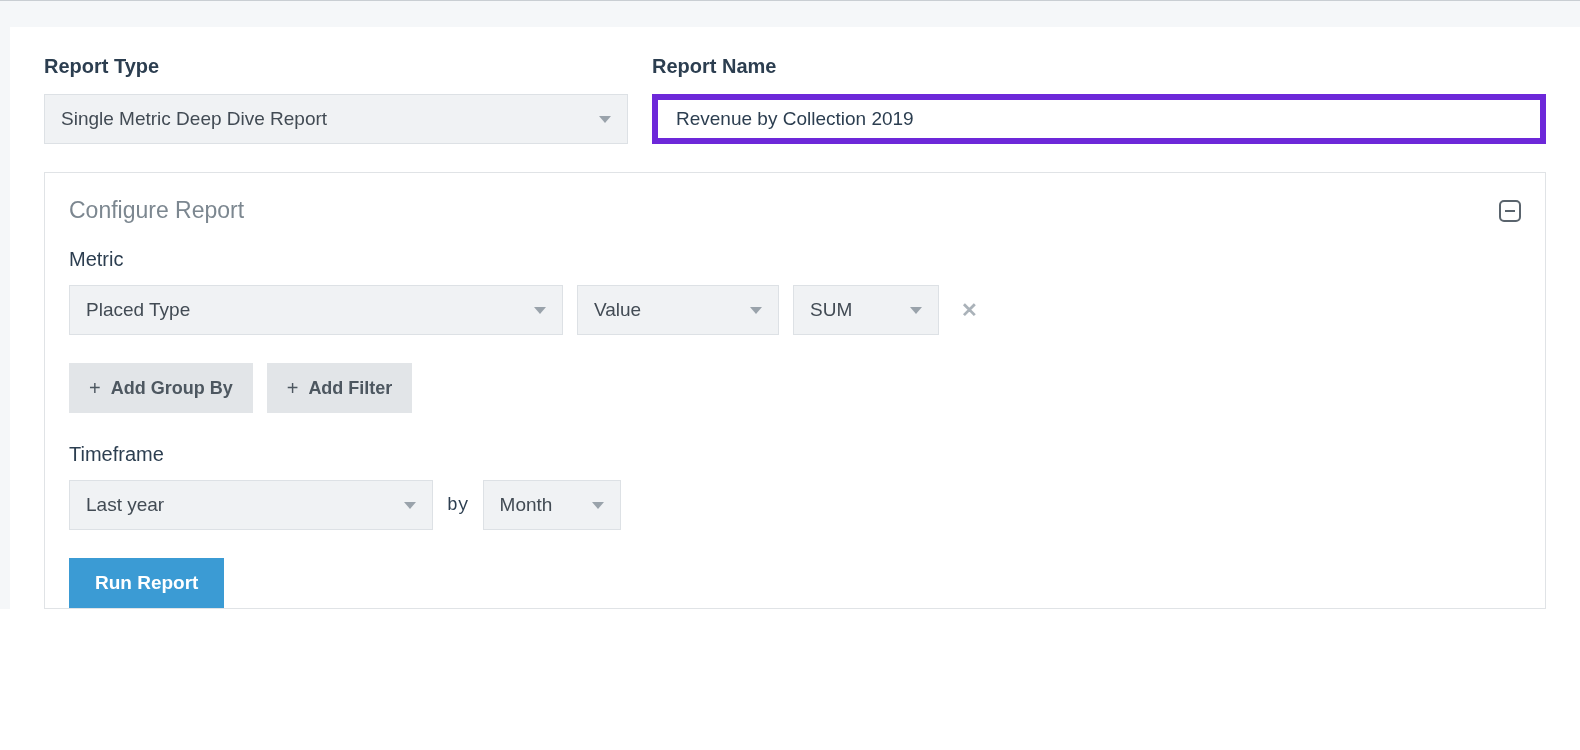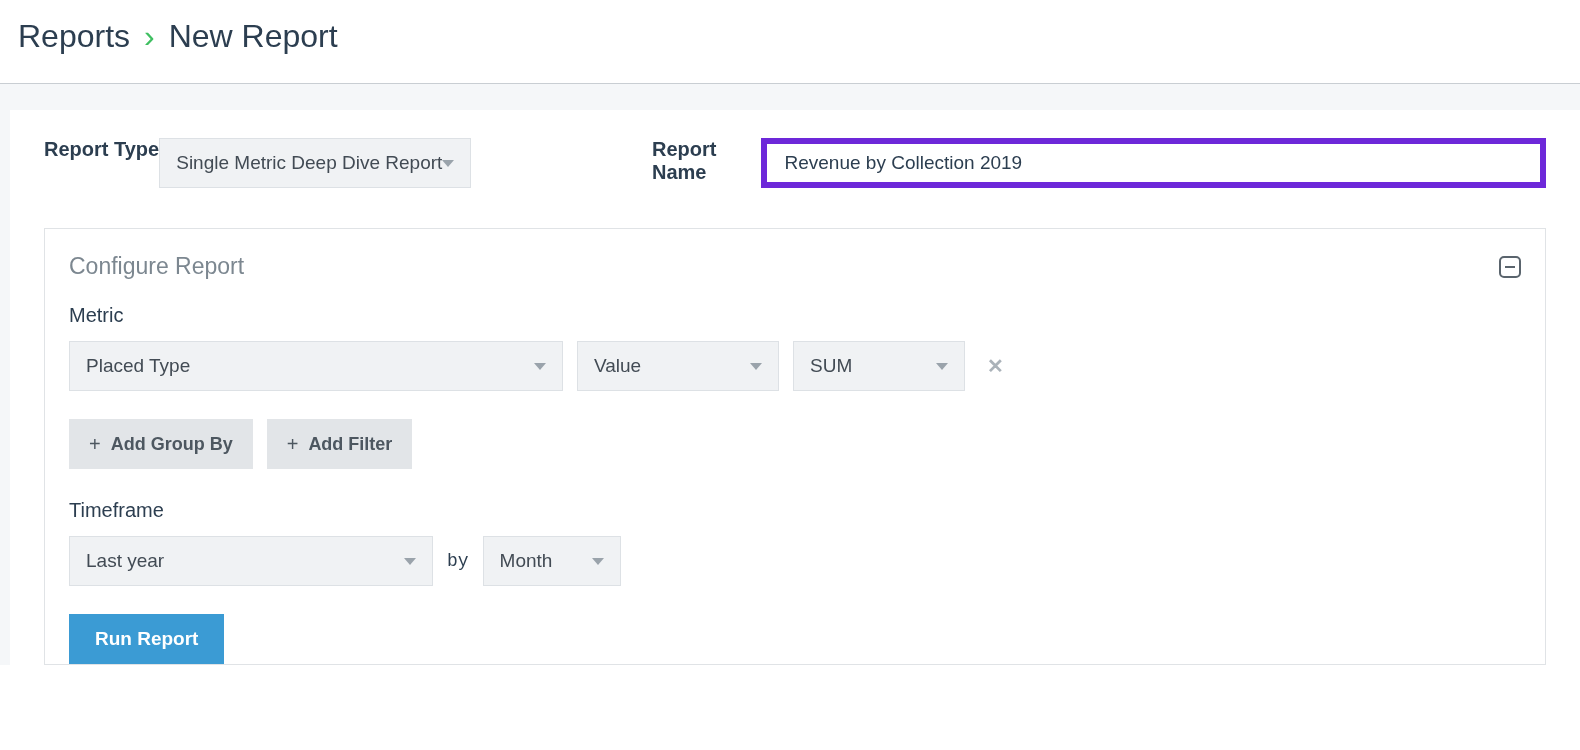--- a/index.html
+++ b/index.html
@@ -5,61 +5,54 @@
 * { box-sizing: border-box; margin: 0; padding: 0; font-family: -apple-system, BlinkMacSystemFont, "Segoe UI", Helvetica, Arial, sans-serif; }
 body { background: #fff; color: #2c3e50; }
 .page { width: 1580px; }
 .header { padding: 18px 18px 28px 18px; }
 .breadcrumb { font-size: 32px; font-weight: 400; color: #2c3e50; display: flex; align-items: center; gap: 14px; }
 .breadcrumb .sep { color: #3fbf61; font-weight: 500; }
 .hr { border-top: 1px solid #c9ced3; width: 100%; }
 .content-area { background: #f5f7f9; padding: 26px 0 0 10px; }
 .card { background: #fff; margin-left: 0; padding: 28px 34px 0 34px; }
 .row1 { display: flex; gap: 24px; margin-bottom: 28px; }
-.col { flex: 1; display: flex; flex-direction: row; }
+.col { flex: 1; display: flex; flex-direction: column; }
 .label { font-size: 20px; font-weight: 600; color: #2c3e50; margin-bottom: 16px; }
 .select, .select-sm { position: relative; display: flex; align-items: center; justify-content: space-between; background: #f0f2f4; border: 1px solid #dde1e5; color: #424b54; padding: 0 16px; height: 50px; font-size: 19px; cursor: pointer; }
 .caret { width: 0; height: 0; border-left: 6px solid transparent; border-right: 6px solid transparent; border-top: 7px solid #9aa3ab; }
 .text-input { height: 50px; border: 6px solid #6d28d9; padding: 0 18px; font-size: 19px; color: #2c3e50; width: 100%; background: #fff; }
 
 .config-panel { border: 1px solid #e0e3e6; padding: 24px 24px 0 24px; position: relative; }
 .config-header { display: flex; justify-content: space-between; align-items: center; margin-bottom: 24px; gap: 17px; }
 .config-title { font-size: 23px; color: #7c8790; font-weight: 400; }
 .collapse-btn { width: 22px; height: 22px; border: 2px solid #5a646d; border-radius: 5px; display: flex; align-items: center; justify-content: center; cursor: pointer; }
 .collapse-btn .dash { width: 10px; height: 2px; background: #5a646d; }
 
 .sub-label { font-size: 20px; font-weight: 400; color: #2c3e50; margin-bottom: 14px; }
 .metrics-row { display: flex; align-items: center; gap: 14px; margin-bottom: 28px; }
 .sel-wide { width: 494px; }
 .sel-mid { width: 202px; }
-.sel-small { width: 172px; }
+.sel-small { width: 146px; }
 .clear-x { color: #aab2b9; font-size: 20px; font-weight: 700; cursor: pointer; padding: 0 8px; }
 
 .btn-row { display: flex; gap: 14px; margin-bottom: 30px; }
 .btn-gray { background: #e2e5e8; border: none; padding: 0 20px; height: 50px; font-size: 18px; font-weight: 600; color: #4d5760; cursor: pointer; display: flex; align-items: center; }
 .plus { margin-right: 10px; font-weight: 400; font-size: 20px; }
 
 .timeframe-row { display: flex; align-items: center; gap: 14px; margin-bottom: 28px; }
 .tf-sel1 { width: 364px; }
 .tf-sel2 { width: 138px; text-align: right; }
 .by-text { font-size: 18px; color: #2c3e50; font-family: Liberation Mono, monospace; }
 
 .btn-primary { background: #3b9bd4; color: #fff; border: none; padding: 0 26px; height: 50px; font-size: 19px; font-weight: 600; cursor: pointer; }
 </style>
 </head>
 <body>
 
 <div class="page">
-  <div class="header">
-    <div class="breadcrumb">
-      <span>Reports</span>
-      <span class="sep">›</span>
-      <span>New Report</span>
-    </div>
-  </div>
   <div class="hr"></div>
 
   <div class="content-area">
     <div class="card">
 
       <div class="row1">
         <div class="col" style="flex:0 0 584px;">
           <div class="label">Report Type</div>
           <div class="select">
             <span>Single Metric Deep Dive Report</span>

